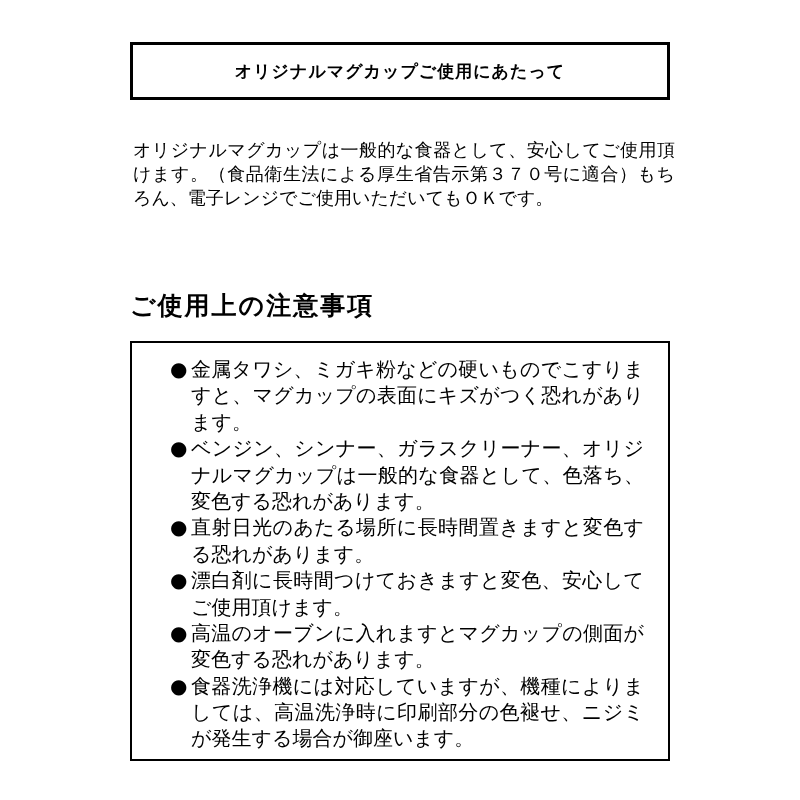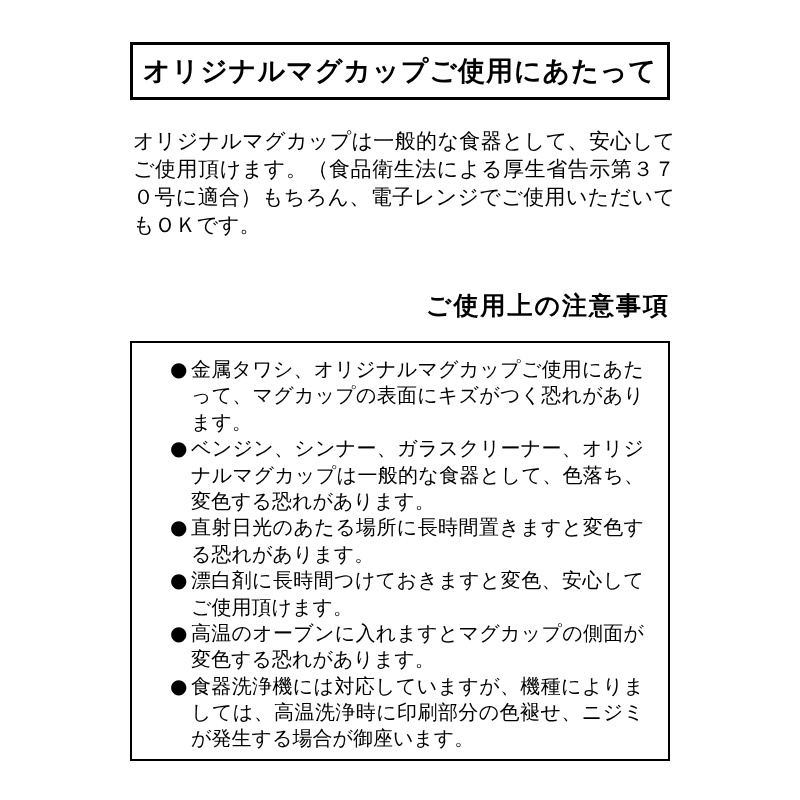--- a/index.html
+++ b/index.html
@@ -20,40 +20,40 @@
     position: absolute;
     left: 130px;
     top: 42px;
     width: 540px;
     height: 58px;
     box-sizing: border-box;
     border: 3px solid #000000;
     display: flex;
     align-items: center;
     justify-content: center;
-    font-size: 27px;
+    font-size: 17px;
     font-weight: bold;
     letter-spacing: 1px;
     white-space: nowrap;
   }
   .intro {
     position: absolute;
     left: 133px;
-    top: 128px;
+    top: 138px;
     width: 542px;
-    font-size: 21px;
+    font-size: 18px;
     line-height: 1.33;
     text-align: justify;
   }
   .section-heading {
     position: absolute;
     left: 130px;
     top: 289px;
     width: 540px;
-    text-align: right;
+    text-align: left;
     font-size: 25px;
     font-weight: bold;
     letter-spacing: 2px;
   }
   .notice-box {
     position: absolute;
     left: 130px;
     top: 341px;
     width: 540px;
     height: 420px;
@@ -84,21 +84,21 @@
   </div>
 
   <div class="intro">オリジナルマグカップは一般的な食器として、安心してご使用頂けます。（食品衛生法による厚生省告示第３７０号に適合）もちろん、電子レンジでご使用いただいてもＯＫです。</div>
 
   <div class="section-heading">ご使用上の注意事項</div>
 
   <div class="notice-box">
 
     <div class="notice-item">
       <span class="bullet">●</span>
-      <span>金属タワシ、オリジナルマグカップご使用にあたって、マグカップの表面にキズがつく恐れがあります。</span>
+      <span>金属タワシ、ミガキ粉などの硬いものでこすりますと、マグカップの表面にキズがつく恐れがあります。</span>
     </div>
 
     <div class="notice-item">
       <span class="bullet">●</span>
       <span>ベンジン、シンナー、ガラスクリーナー、オリジナルマグカップは一般的な食器として、色落ち、変色する恐れがあります。</span>
     </div>
 
     <div class="notice-item">
       <span class="bullet">●</span>
       <span>直射日光のあたる場所に長時間置きますと変色する恐れがあります。</span>

